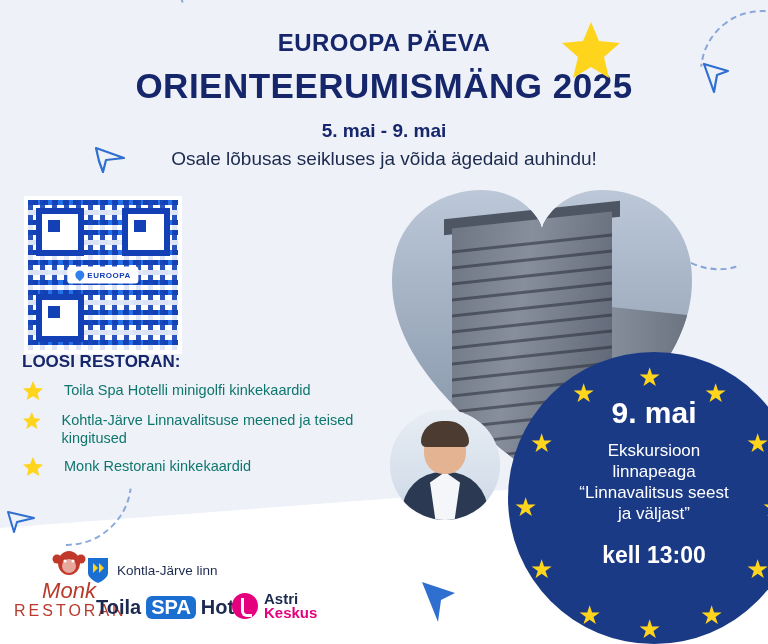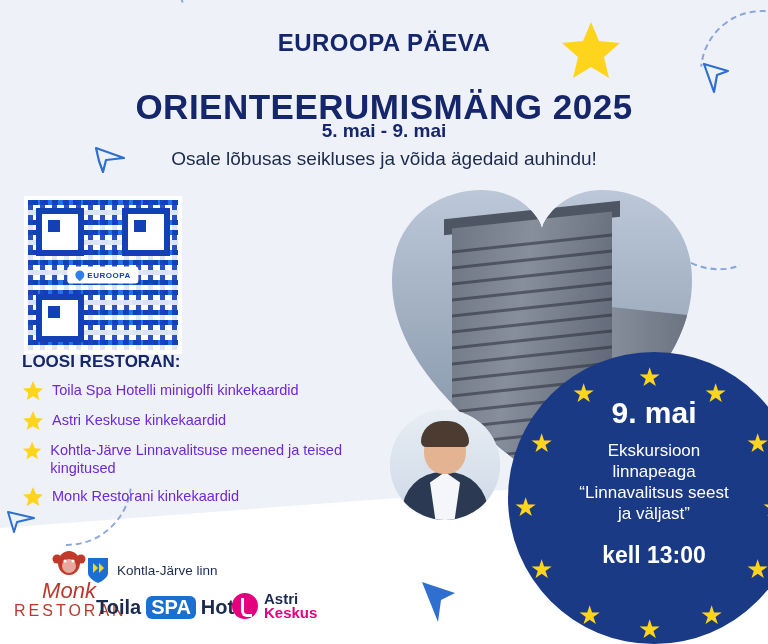--- a/index.html
+++ b/index.html
@@ -64,21 +64,20 @@
     font-weight: bold;
     letter-spacing: .5px;
   }
   .headline .l1 {
     font-size: 24px;
     line-height: 42px;
   }
   .headline .l2 {
     font-size: 35px;
     line-height: 44px;
-    margin-top: 21px;
   }
   .dates {
     position: absolute;
     top: 120px;
     width: 768px;
     text-align: center;
     color: #16266b;
     font-size: 19px;
     font-weight: bold;
   }
@@ -171,23 +170,23 @@
   }
   .prize-list {
     position: absolute;
     left: 22px;
     top: 380px;
     width: 360px;
   }
   .prize-item {
     display: flex;
     align-items: flex-start;
-    gap: 8px;
+    gap: 20px;
     margin-bottom: 9px;
-    color: #6d28d9;
+    color: #0f766e;
     font-size: 14.5px;
     line-height: 18px;
   }
   .prize-item .txt { padding-top: 1px; }
 
   
   .heart-photo {
     position: absolute;
     left: 392px;
     top: 190px;
@@ -450,26 +449,20 @@
     </div>
   </div>
 
   <div class="prizes-title">LOOSI RESTORAN:</div>
   <div class="prize-list">
     <div class="prize-item">
       <svg width="22" height="21" viewBox="0 0 22 21">
           <path d="M11 1 L14 8 L21 8.6 L15.6 13.3 L17.3 20 L11 16.2 L4.7 20 L6.4 13.3 L1 8.6 L8 8 Z" fill="#ffd41d"></path>
         </svg>
       <span class="txt">Toila Spa Hotelli minigolfi kinkekaardid</span>
-    </div>
-    <div class="prize-item">
-      <svg width="22" height="21" viewBox="0 0 22 21">
-          <path d="M11 1 L14 8 L21 8.6 L15.6 13.3 L17.3 20 L11 16.2 L4.7 20 L6.4 13.3 L1 8.6 L8 8 Z" fill="#ffd41d"></path>
-        </svg>
-      <span class="txt">Astri Keskuse kinkekaardid</span>
     </div>
     <div class="prize-item">
       <svg width="22" height="21" viewBox="0 0 22 21">
           <path d="M11 1 L14 8 L21 8.6 L15.6 13.3 L17.3 20 L11 16.2 L4.7 20 L6.4 13.3 L1 8.6 L8 8 Z" fill="#ffd41d"></path>
         </svg>
       <span class="txt">Kohtla-Järve Linnavalitsuse meened ja teised kingitused</span>
     </div>
     <div class="prize-item">
       <svg width="22" height="21" viewBox="0 0 22 21">
           <path d="M11 1 L14 8 L21 8.6 L15.6 13.3 L17.3 20 L11 16.2 L4.7 20 L6.4 13.3 L1 8.6 L8 8 Z" fill="#ffd41d"></path>

